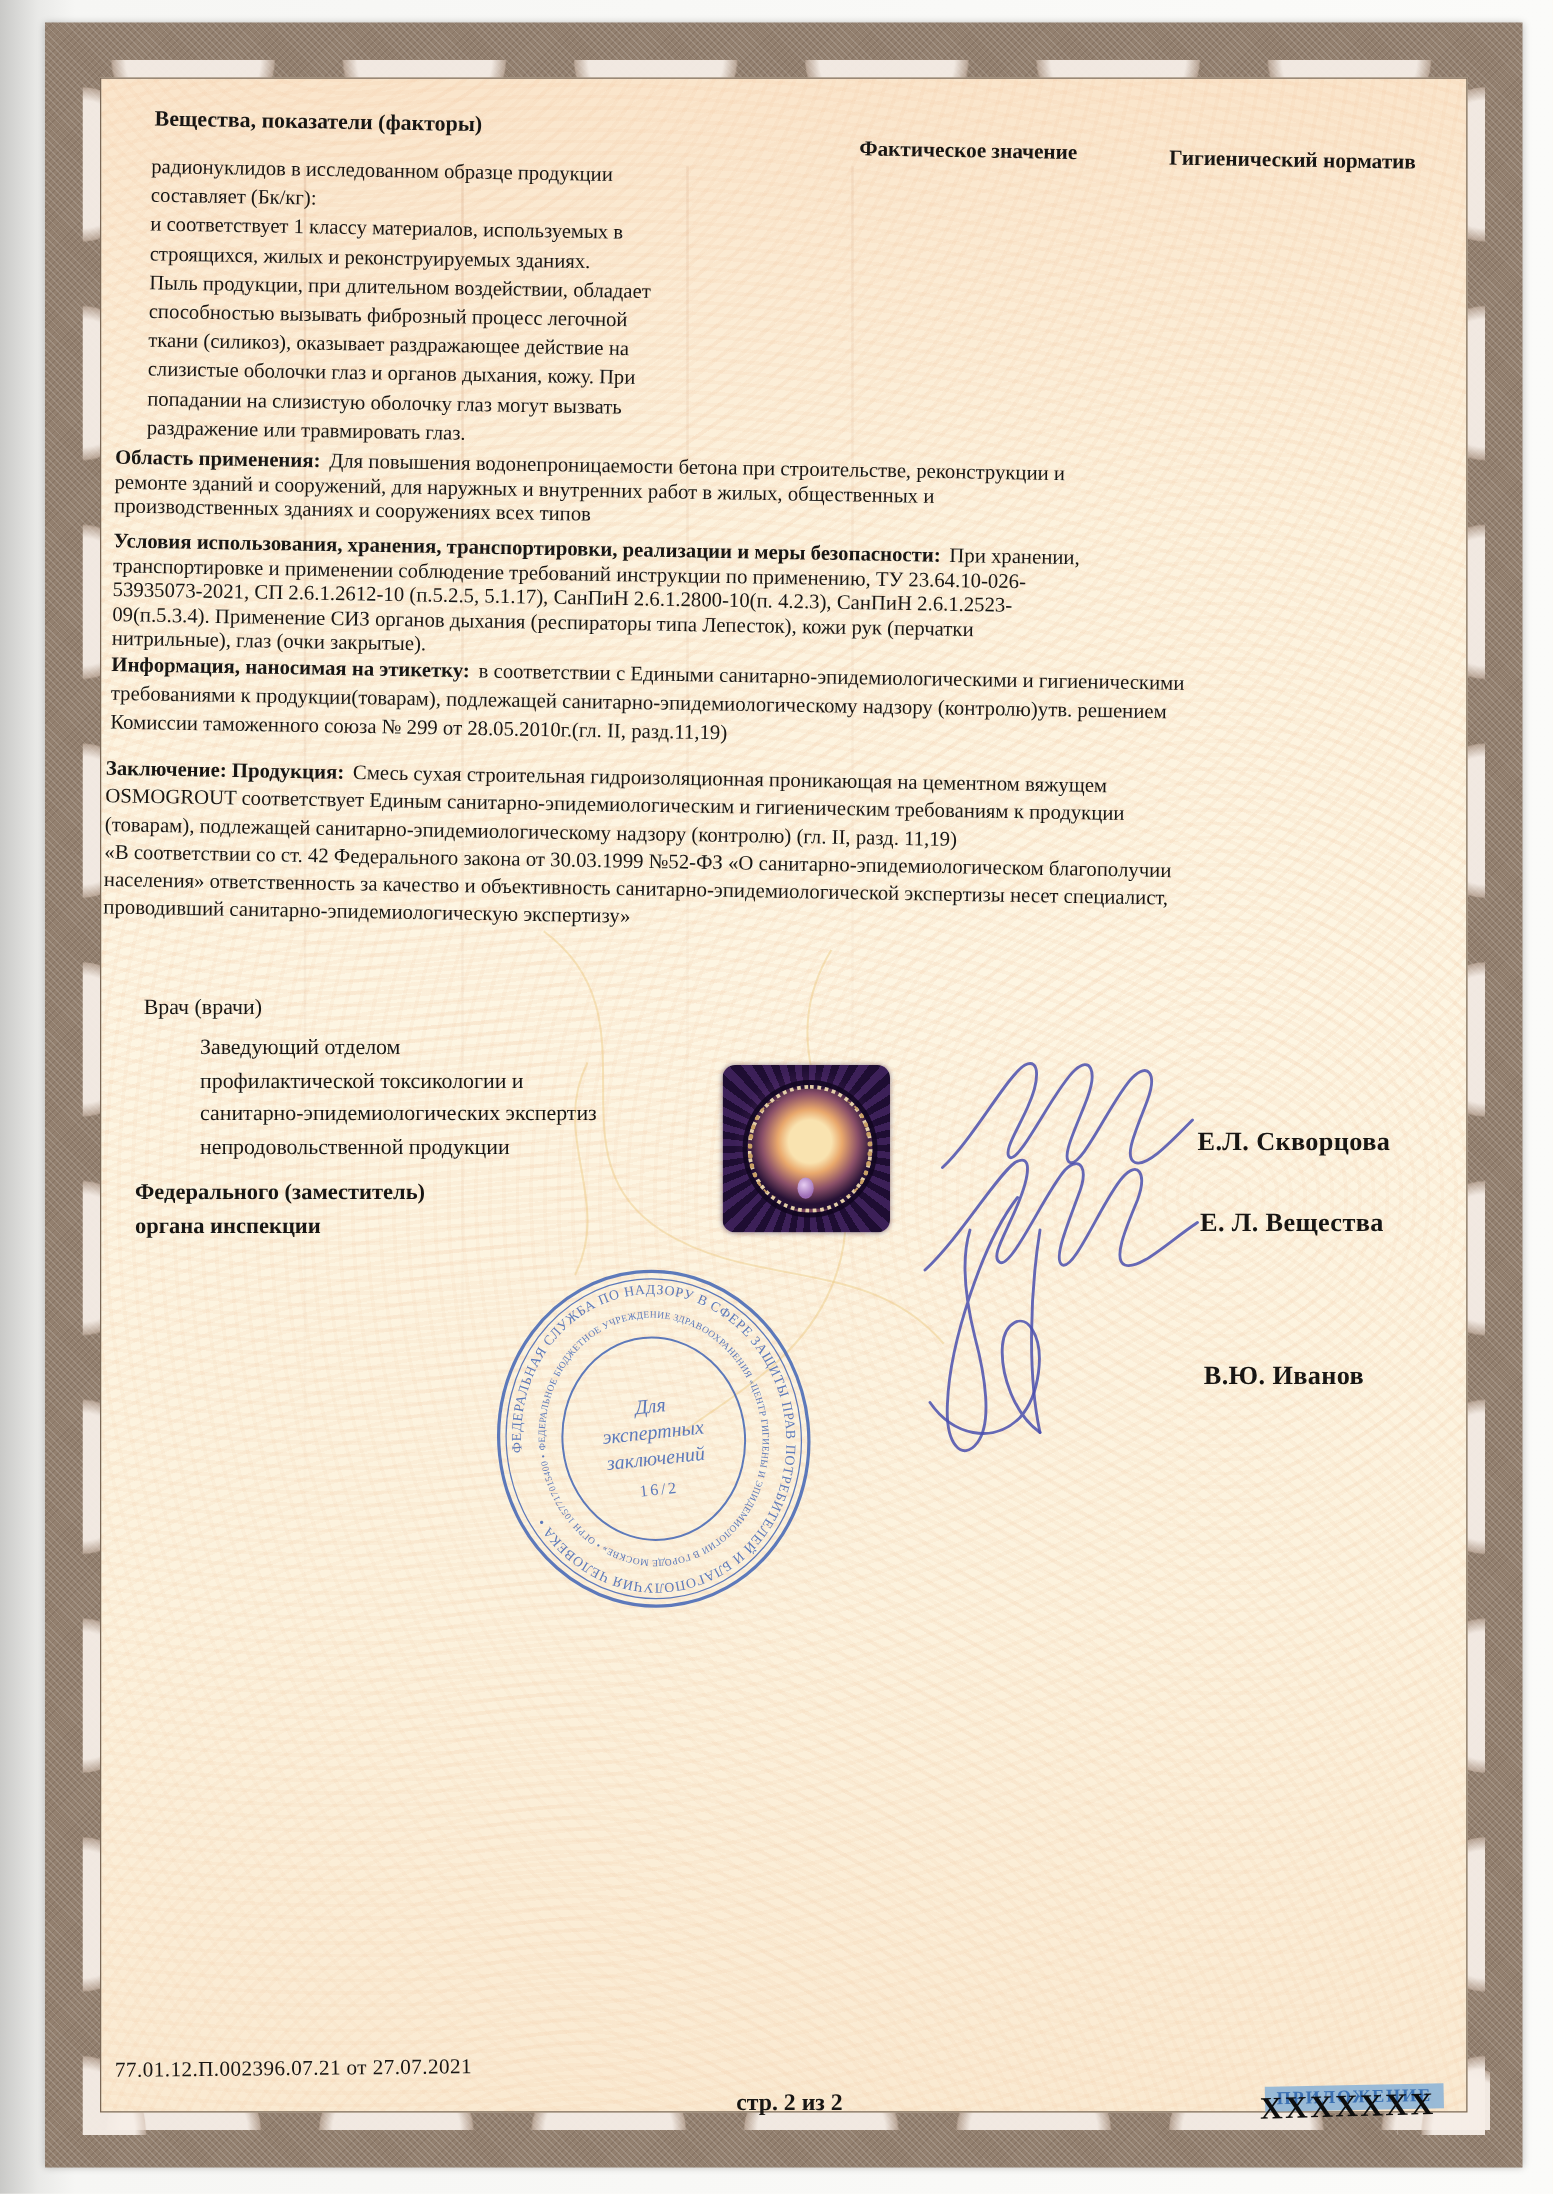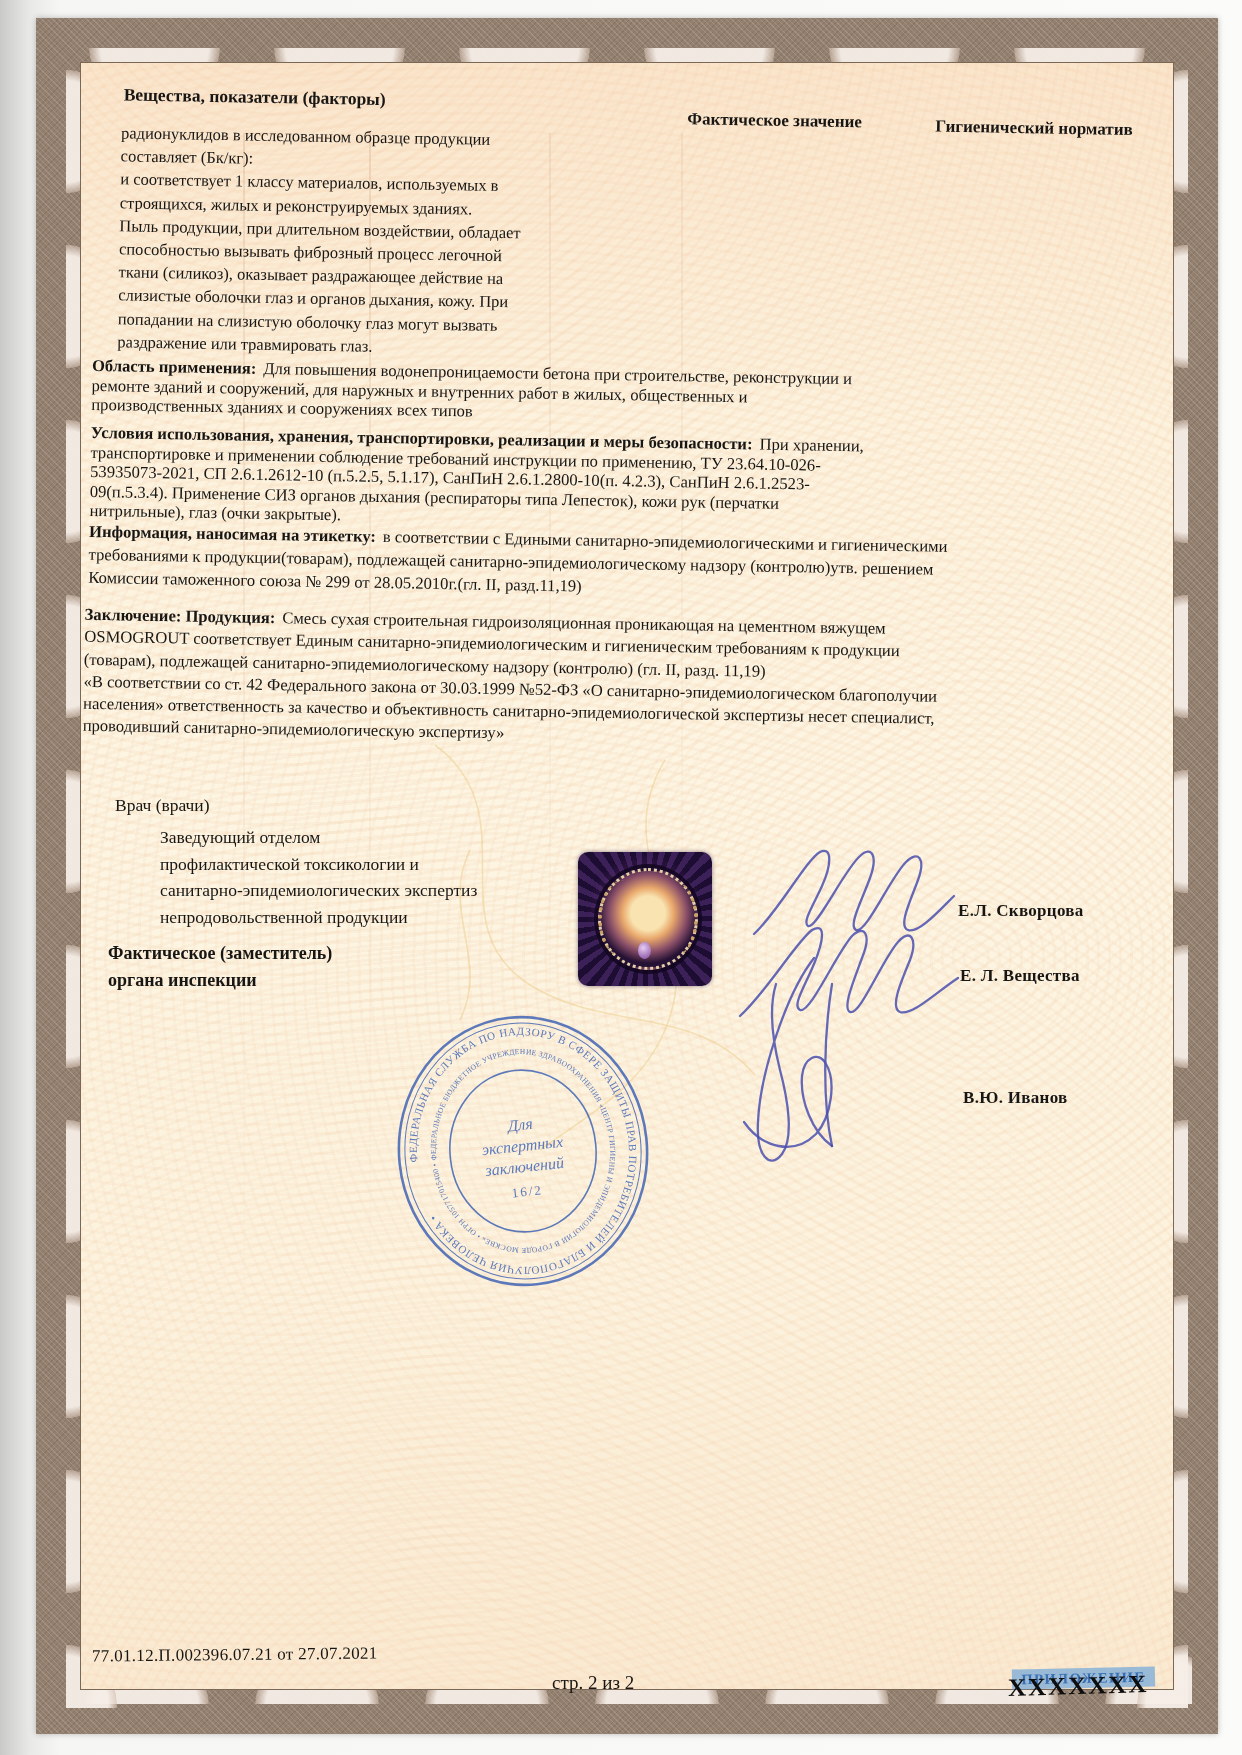--- a/index.html
+++ b/index.html
@@ -47,21 +47,21 @@
       #fdf5e2;
   }
   .foldline{position:absolute;top:70px;height:1250px;width:2px;
     background:linear-gradient(180deg,rgba(196,140,104,.22),rgba(196,140,104,.06) 60%,transparent);}
   
   .tilt{left:0;top:0;width:1242px;height:800px;transform:rotate(1deg);transform-origin:100px 80px;}
   .h-col{font-weight:bold;font-size:17.5px;}
   .body-txt{font-size:16.5px;line-height:23.2px;}
   .para{margin:0;font-size:16.6px;}
   .para .lbl{margin-right:7px;}
-  .names{font-weight:bold;font-size:17px;letter-spacing:.3px;}
+  .names{font-weight:bold;font-size:21px;letter-spacing:.3px;}
   .sig-svg path{fill:none;stroke:#4a4fae;stroke-width:2.3;stroke-linecap:round;opacity:.85;}
   
   .stamp{opacity:.84;transform:rotate(-6deg);}
   .stamp .rng{fill:none;stroke:#3f63b5;}
   .stamp text{fill:#3f63b5;}
   
   .holo{left:578px;top:852px;width:134px;height:134px;border-radius:10px;overflow:hidden;
     background:
       radial-gradient(circle at 50% 45%,rgba(226,168,232,.5) 0 10%,rgba(130,70,150,.35) 32%,transparent 58%),
       repeating-conic-gradient(from 12deg at 50% 50%,#3c2058 0 5deg,#1e0d32 5deg 10deg);
@@ -144,21 +144,21 @@
 населения» ответственность за качество и объективность санитарно-эпидемиологической экспертизы несет специалист,
 проводивший санитарно-эпидемиологическую экспертизу»</span>
   </p>
 </div>
 
 <div class="abs" style="left:115px;top:795px;font-size:17.5px;text-align:right;">Врач (врачи)</div>
 <div class="abs pre" style="left:112px;top:824px;font-size:17.5px;line-height:26.5px;margin-left:48px;">Заведующий отделом
 профилактической токсикологии и
 санитарно-эпидемиологических экспертиз
 непродовольственной продукции</div>
-<div class="abs pre" style="left:108px;top:940px;font-size:18px;line-height:27px;font-weight:bold;">Фактическое (заместитель)
+<div class="abs pre" style="left:108px;top:940px;font-size:18px;line-height:27px;font-weight:bold;">Федерального (заместитель)
 органа инспекции</div>
 
 <div class="abs names" style="left:958px;top:901px;">Е.Л. Скворцова</div>
 <div class="abs names" style="left:960px;top:966px;">Е. Л. Вещества</div>
 <div class="abs names" style="left:963px;top:1088px;text-align:center;">В.Ю. Иванов</div>
 
 <svg class="abs ylw" style="left:380px;top:730px;" width="460" height="430" viewBox="0 0 460 430">
   <path d="M55,15 C150,85 55,195 150,255 C225,302 315,275 375,345"></path>
   <path d="M285,30 C225,130 330,195 285,300 C260,360 200,390 160,420"></path>
   <path d="M90,120 C60,180 110,230 80,290"></path>
@@ -195,17 +195,17 @@
   <text font-size="7.6" letter-spacing="0.3" font-family="Liberation Serif, serif">
     <textPath href="#stampInnerPath">ФЕДЕРАЛЬНОЕ БЮДЖЕТНОЕ УЧРЕЖДЕНИЕ ЗДРАВООХРАНЕНИЯ «ЦЕНТР ГИГИЕНЫ И ЭПИДЕМИОЛОГИИ В ГОРОДЕ МОСКВЕ» • ОГРН 1057717015400 •</textPath>
   </text>
   <text x="133" y="122" font-size="16" font-style="italic" text-anchor="middle">Для</text>
   <text x="133" y="143" font-size="16" font-style="italic" text-anchor="middle">экспертных</text>
   <text x="133" y="164" font-size="16" font-style="italic" text-anchor="middle">заключений</text>
   <text x="133" y="188" font-size="13" text-anchor="middle" letter-spacing="2">16/2</text>
 </svg>
 
 <div class="abs doc-num" style="left:92px;top:1645px;">77.01.12.П.002396.07.21  от   27.07.2021</div>
-<div class="abs page-num" style="left:552px;top:1672px;">стр. 2 из 2</div>
+<div class="abs page-num" style="left:589px;top:1672px;font-weight:bold;">стр. 2 из 2</div>
 <div class="abs attach-box">
   <span>ПРИЛОЖЕНИЕ</span>
 </div>
 <div class="abs xxx">XXXXXXX</div>
 
 </body></html>

